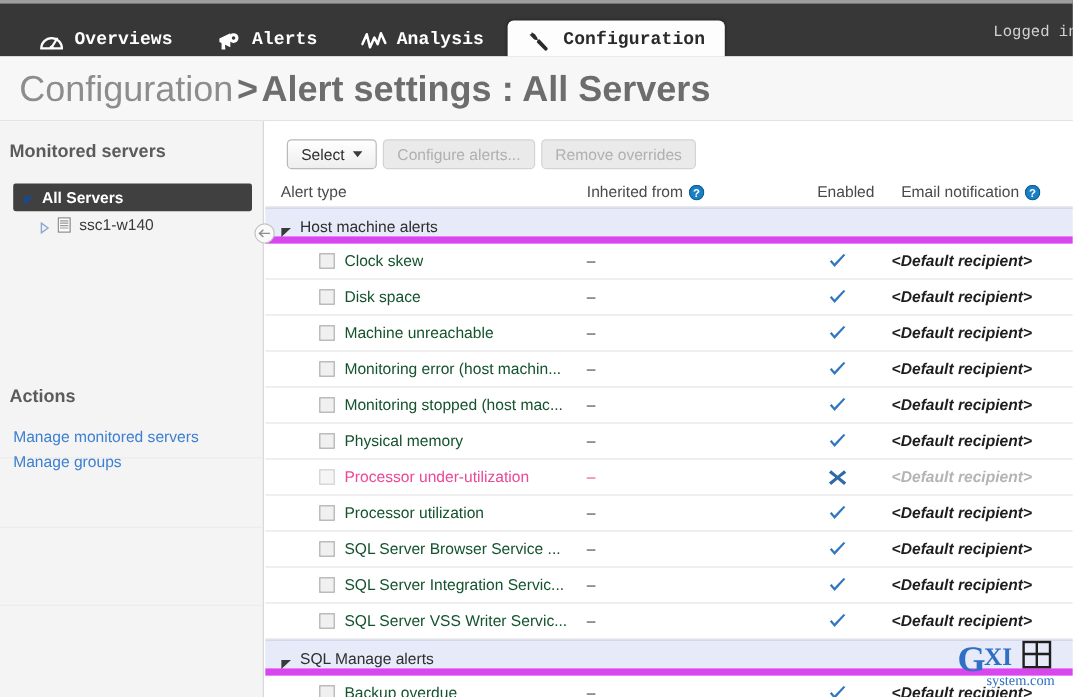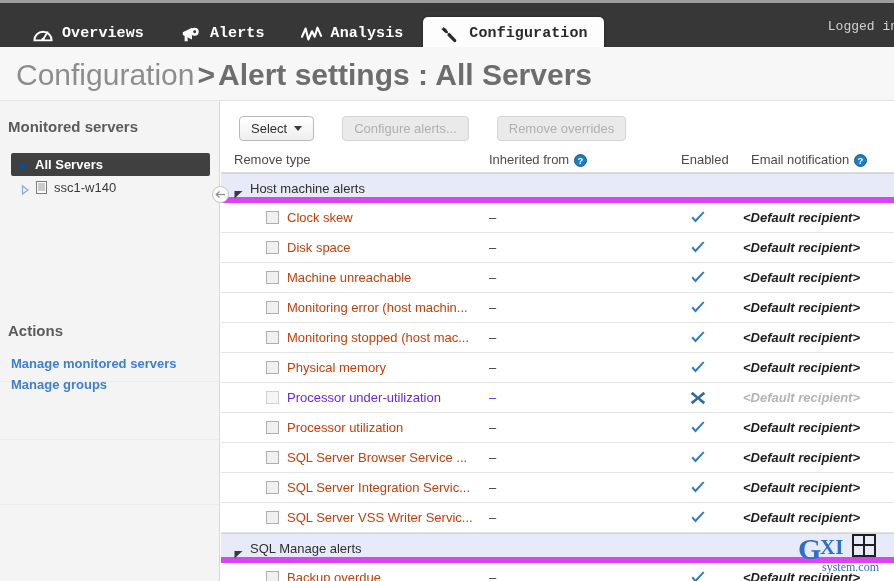--- a/index.html
+++ b/index.html
@@ -70,24 +70,24 @@
   .tree-row {
     display: flex; align-items: center; height: 23px;
     font-size: 13px; cursor: pointer;
   }
   #tree-all {
     margin: 4px 10px 0 11px;
     background: #404040; color: #ffffff; font-weight: bold;
     border-radius: 2px;
     padding-left: 8px;
   }
-  #tree-child { padding-left: 20px; color: #3a3a3a; }
+  #tree-child { padding-left: 32px; color: #3a3a3a; }
   .tri { width: 10px; height: 10px; margin-right: 6px; flex: none; }
   .srv-ico { width: 11px; height: 13px; margin-right: 7px; flex: none; }
-  #actions { position: absolute; top: 252px; left: 11px; font-weight: bold; }
+  #actions { position: absolute; top: 252px; left: 11px; }
   .act-link {
     display: block; color: #3d7fd1; font-size: 13px;
     line-height: 21px; text-decoration: none; cursor: pointer;
   }
   #sideline1 { position: absolute; left: 0; top: 280px; width: 220px; height: 1px; background: #ececec; }
   #sideline2 { position: absolute; left: 0; top: 338px; width: 220px; height: 1px; background: #ececec; }
   #sideline3 { position: absolute; left: 0; top: 403px; width: 220px; height: 1px; background: #ececec; }
   #collapse-btn {
     position: absolute; left: 212px; top: 186px;
     width: 17px; height: 17px; border-radius: 50%;
@@ -95,21 +95,21 @@
     z-index: 6; cursor: pointer;
   }
   #collapse-btn svg { display: block; margin: 3px 0 0 2px; }
 
   
   #main {
     position: absolute; left: 221px; top: 101px;
     width: 673px; height: 480px;
     background: #ffffff; overflow: hidden;
   }
-  #toolbar { position: absolute; left: 18px; top: 15px; display: flex; gap: 28px; }
+  #toolbar { position: absolute; left: 18px; top: 15px; display: flex; gap: 5px; }
   .btn {
     height: 25px; padding: 0 11px;
     display: flex; align-items: center; gap: 7px;
     font-size: 13px; border-radius: 4px;
     border: 1px solid #b9b9b9;
     background: linear-gradient(#ffffff, #eeeeee);
     color: #2e2e2e; cursor: pointer; white-space: nowrap;
   }
   .btn.disabled {
     background: #eaeaea; border-color: #d3d3d3; color: #b0b0b0;
@@ -141,27 +141,27 @@
     position: absolute; left: 29px; top: 7px;
     font-size: 13px; color: #2f2f2f; white-space: nowrap;
   }
   .row { position: relative; height: 30px; border-bottom: 1px solid #e4e4e4; }
   .cbx {
     position: absolute; left: 45px; top: 8px;
     width: 13px; height: 13px;
     background: #f0f0f0; border: 1px solid #aeaeae;
   }
   .row.dis .cbx { background: #f5f5f5; border-color: #d0d0d0; }
-  .c-type { position: absolute; left: 66px; top: 7px; font-size: 13px; color: #c2410c;
+  .c-type { position: absolute; left: 66px; top: 7px; font-size: 13px; color: #14532d;
             white-space: nowrap; max-width: 190px; overflow: hidden; }
   .c-inh  { position: absolute; left: 268px; top: 7px; font-size: 13px; color: #3a3a3a; }
   .c-ena  { position: absolute; left: 469px; top: 8px; }
   .c-mail { position: absolute; left: 522px; top: 7px; font-size: 13px;
             font-style: italic; font-weight: bold; color: #1d1d1d; white-space: nowrap; }
-  .row.dis .c-type, .row.dis .c-inh { color: #6d28d9; }
+  .row.dis .c-type, .row.dis .c-inh { color: #ec4899; }
   .row.dis .c-mail { color: #b4b4b4; }
 
   
   #wm {
     position: absolute; right: 4px; bottom: 4px;
     width: 92px; height: 48px; z-index: 20; pointer-events: none;
   }
 </style>
 </head>
 <body>
@@ -266,21 +266,21 @@
     </div>
     <div class="btn disabled">
       <span>Configure alerts...</span>
     </div>
     <div class="btn disabled">
       <span>Remove overrides</span>
     </div>
   </div>
 
   <div id="thead">
-    <div class="th" id="th-type">Remove type</div>
+    <div class="th" id="th-type">Alert type</div>
     <div class="th" id="th-inh">
       <span>Inherited from</span><span class="helpico">
         <svg width="13" height="13" viewBox="0 0 13 13">
           <circle cx="6.5" cy="6.5" r="6" fill="#1b7fc4" stroke="#0f5f95"></circle>
           <text x="6.5" y="10" font-size="9.5" font-weight="bold" fill="#ffffff" text-anchor="middle" font-family="Liberation Sans, sans-serif">?</text>
         </svg>
       </span>
     </div>
     <div class="th" id="th-ena">Enabled</div>
     <div class="th" id="th-mail">

